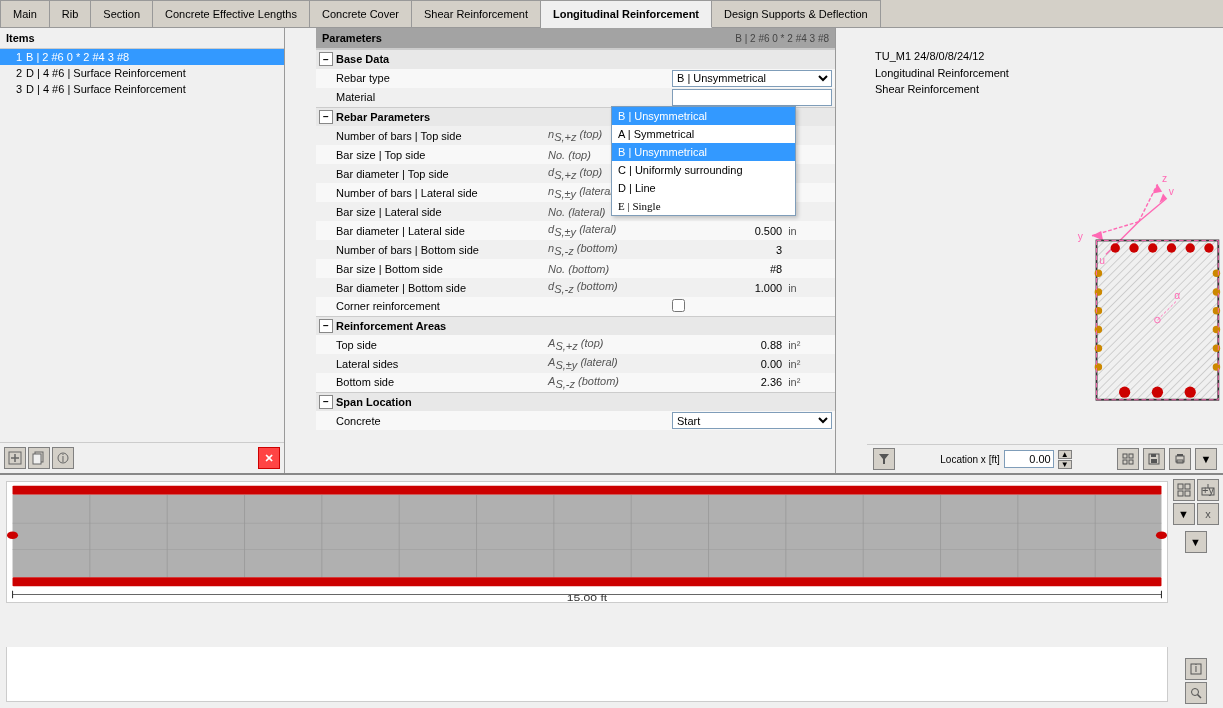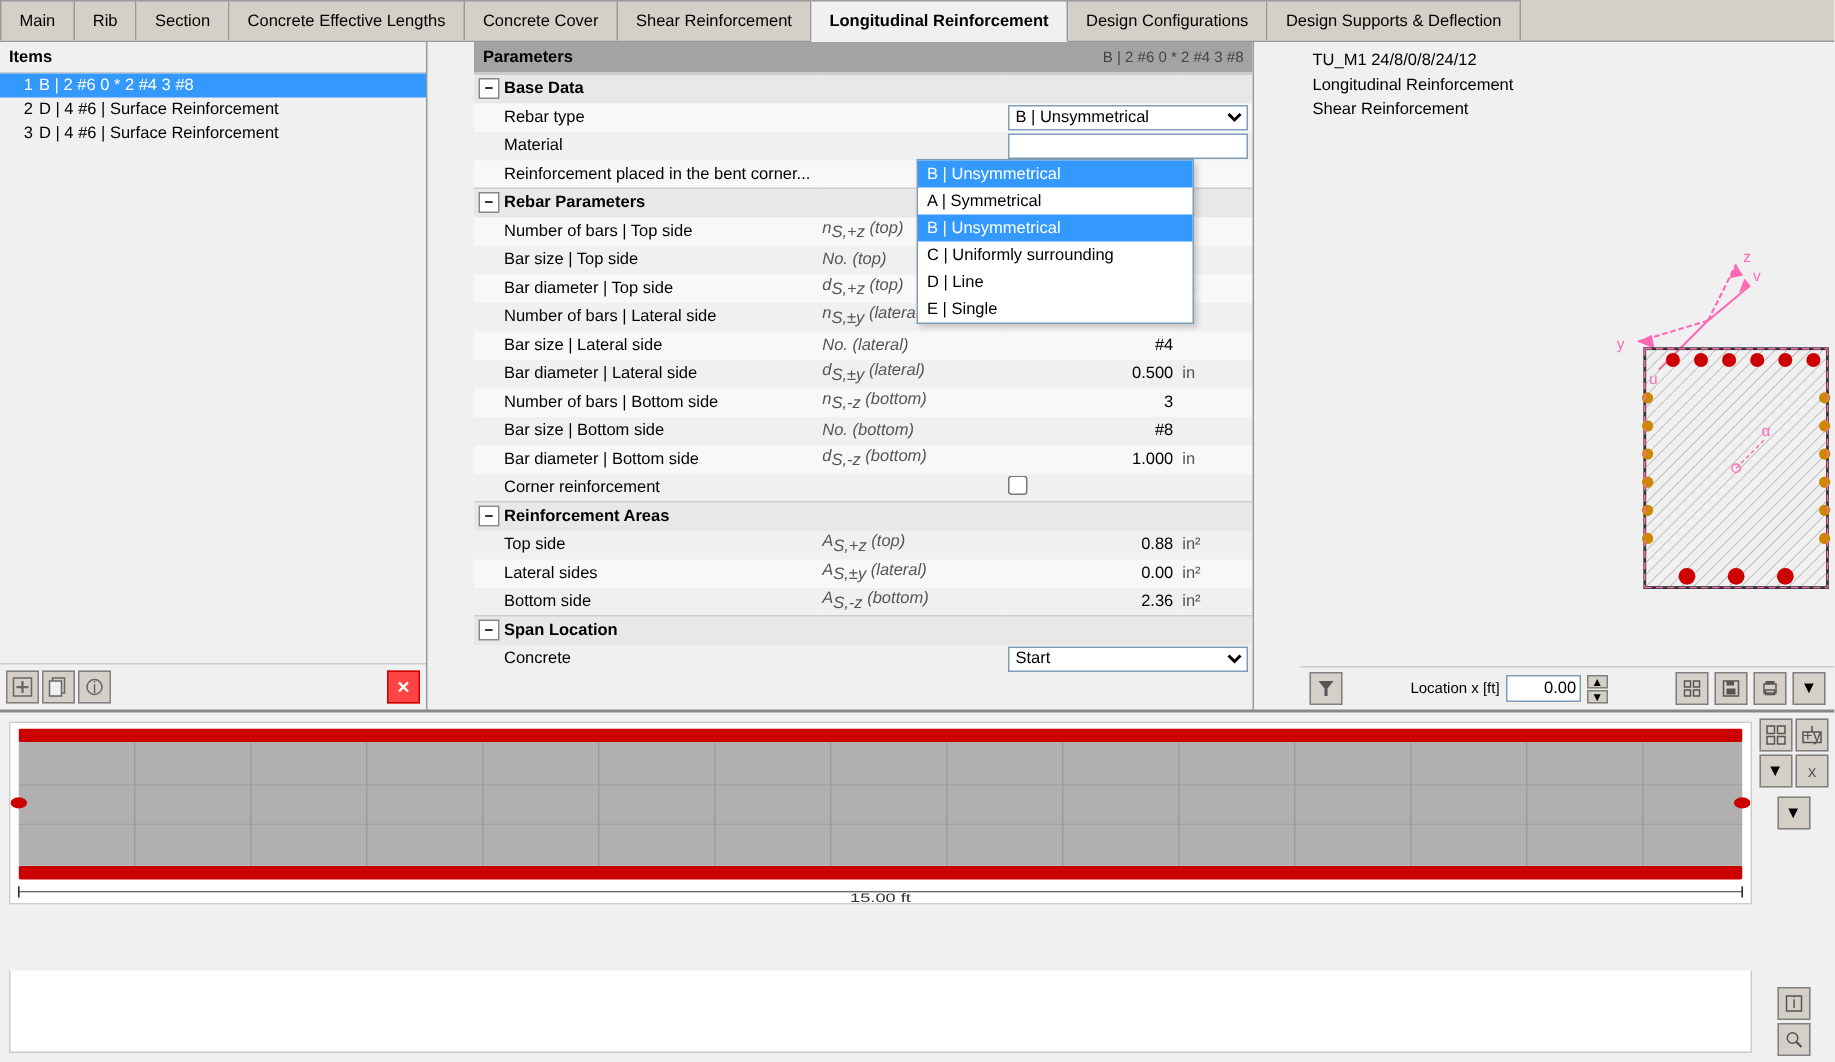--- a/index.html
+++ b/index.html
@@ -129,20 +129,21 @@
       background: white;
     }
 
     
     .viz-panel {
       flex: 1;
       background: #f0f0f0;
       display: flex;
       flex-direction: column;
       position: relative;
+      margin-top: 16px;
     }
     .viz-info {
       padding: 4px 8px;
       font-size: 10px;
       line-height: 1.5;
     }
     .viz-canvas {
       flex: 1;
       position: relative;
       overflow: hidden;
@@ -170,21 +171,20 @@
 <body>
 
 <div class="tab-bar">
   <div class="tab">Main</div>
   <div class="tab">Rib</div>
   <div class="tab">Section</div>
   <div class="tab">Concrete Effective Lengths</div>
   <div class="tab">Concrete Cover</div>
   <div class="tab">Shear Reinforcement</div>
   <div class="tab active">Longitudinal Reinforcement</div>
-  <div class="tab">Design Configurations</div>
   <div class="tab">Design Supports &amp; Deflection</div>
 </div>
 
 <div class="content-wrapper">
   <div class="top-area">
 
     <div class="items-panel">
       <div class="items-header">Items</div>
       <div class="items-list">
         <div class="item-row selected">
@@ -260,25 +260,20 @@
                 </div>
               </td>
             </tr>
             <tr>
               <td class="param-name" style="padding-left:20px;">Material</td>
               <td class="param-symbol"></td>
               <td colspan="2">
                 <input class="param-select" type="text" value="" style="width: 160px;">
               </td>
             </tr>
-            <tr>
-              <td class="param-name" style="padding-left:20px;">Reinforcement placed in the bent corner...</td>
-              <td class="param-symbol"></td>
-              <td colspan="2"></td>
-            </tr>
 
             <tr class="section-row">
               <td colspan="4">
                 <div style="display:flex;align-items:center;">
                   <div class="expand-btn">−</div>
                   <span>Rebar Parameters</span>
                 </div>
               </td>
             </tr>
             <tr>
@@ -390,21 +385,21 @@
             </tr>
           </tbody>
         </table>
 
         <div style="position:absolute; top:78px; left:295px; z-index:200; background:white; border:1px solid #7f9db9; box-shadow:2px 2px 4px rgba(0,0,0,0.2); width:185px;">
           <div style="padding:2px 6px;height:18px;display:flex;align-items:center;background:#3399ff;color:white;">B | Unsymmetrical</div>
           <div style="padding:2px 6px;height:18px;display:flex;align-items:center;">A | Symmetrical</div>
           <div style="padding:2px 6px;height:18px;display:flex;align-items:center;background:#3399ff;color:white;">B | Unsymmetrical</div>
           <div style="padding:2px 6px;height:18px;display:flex;align-items:center;">C | Uniformly surrounding</div>
           <div style="padding:2px 6px;height:18px;display:flex;align-items:center;">D | Line</div>
-          <div style="padding:2px 6px;height:18px;display:flex;align-items:center;">E | Single</div>
+          <div style="padding:2px 6px;height:18px;display:flex;align-items:center;font-family:Liberation Serif, serif;">E | Single</div>
         </div>
       </div>
     </div>
 
     <div class="viz-panel">
       <div class="viz-info">
         <div>TU_M1 24/8/0/8/24/12</div>
         <div>Longitudinal Reinforcement</div>
         <div>Shear Reinforcement</div>
       </div>

